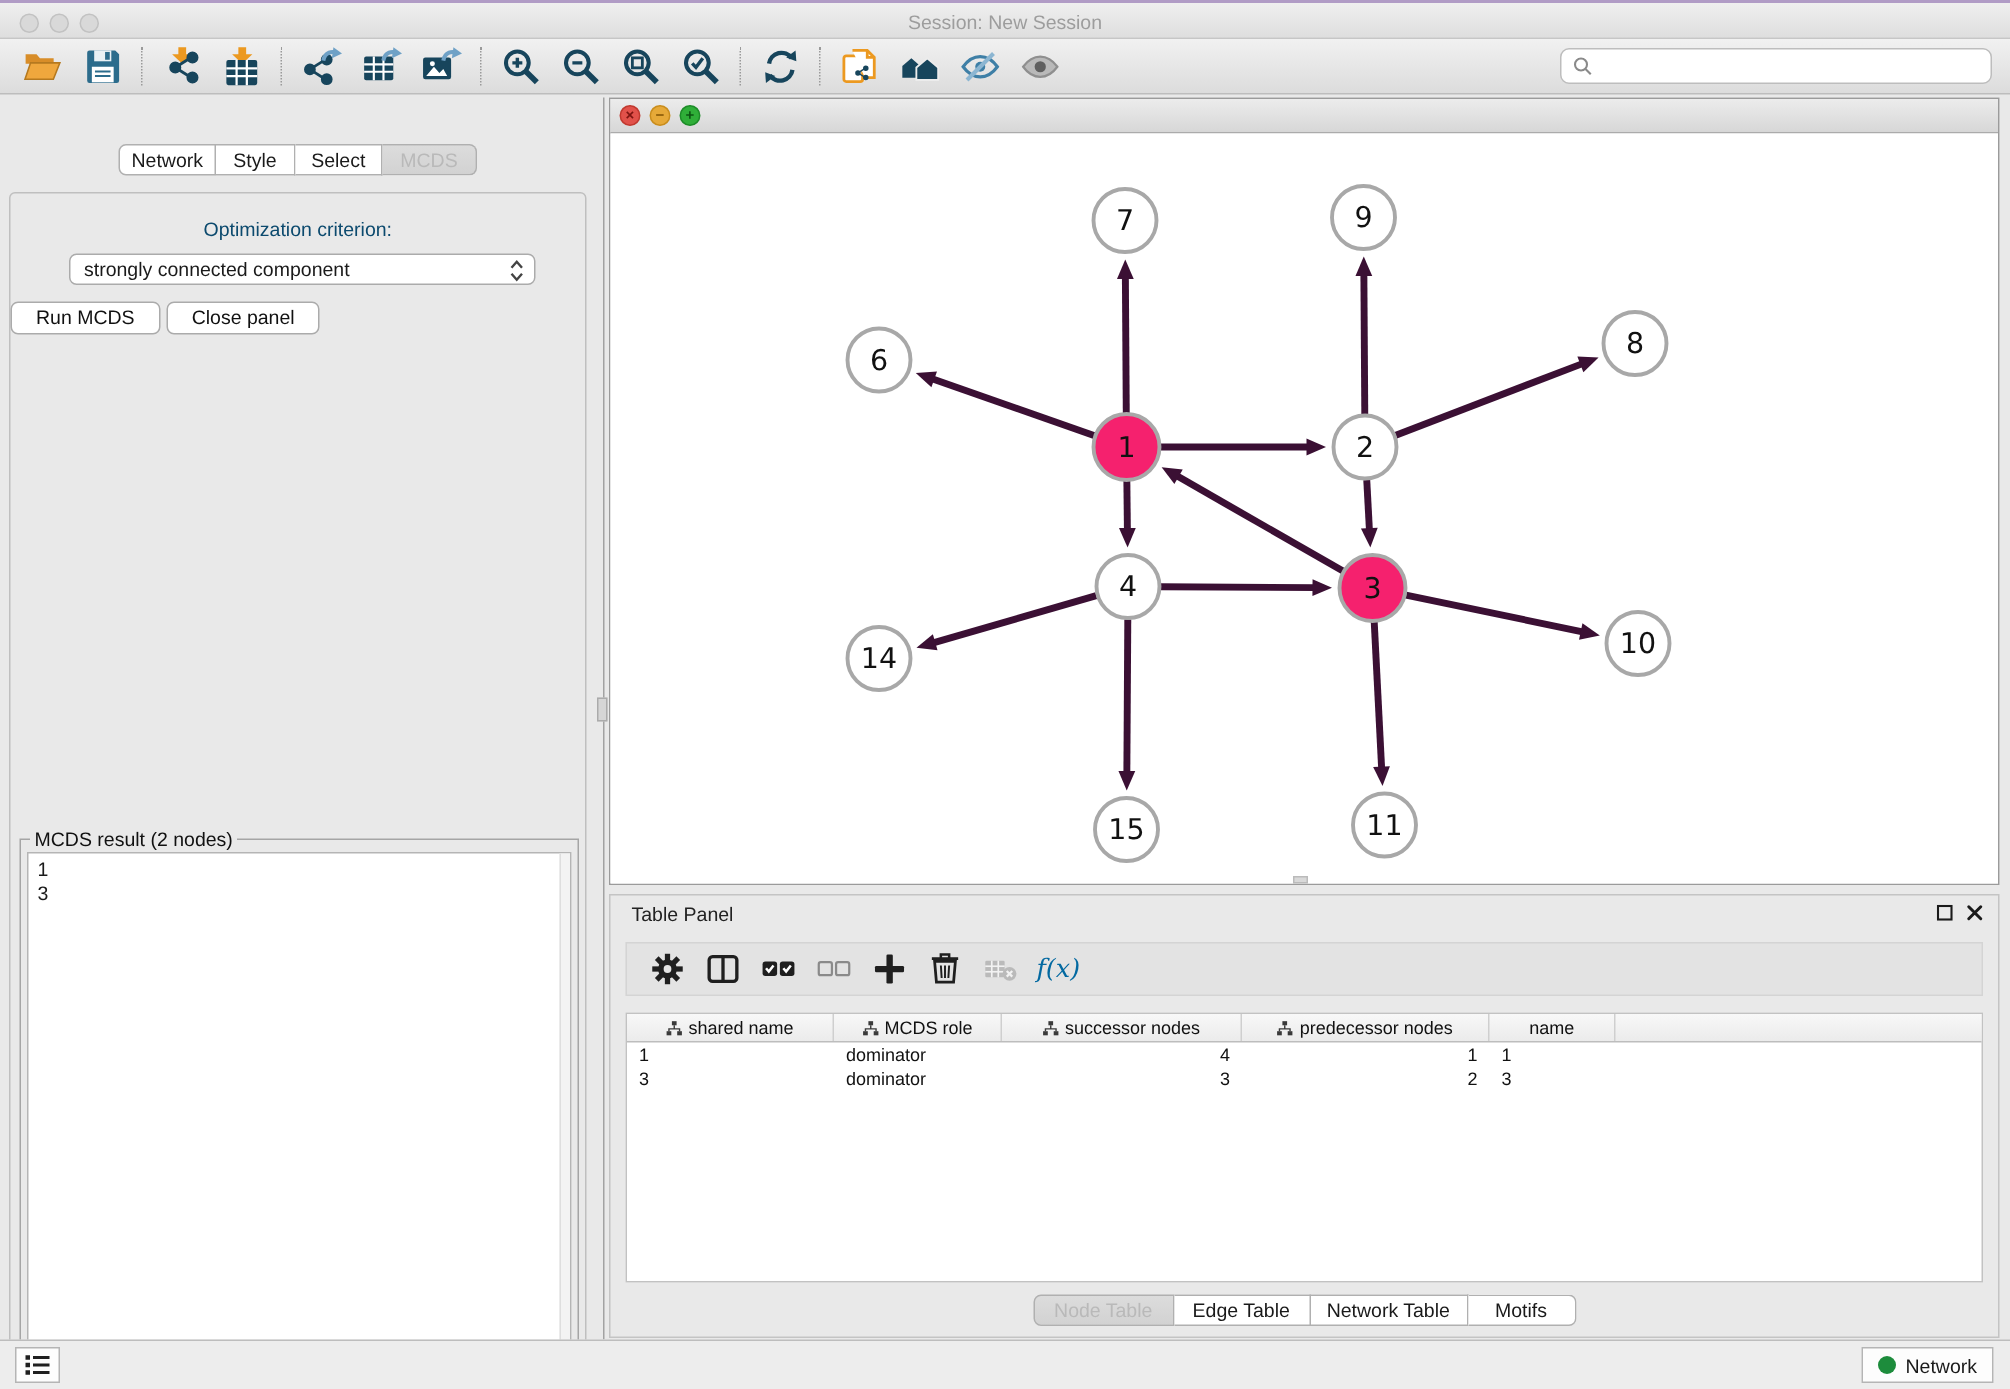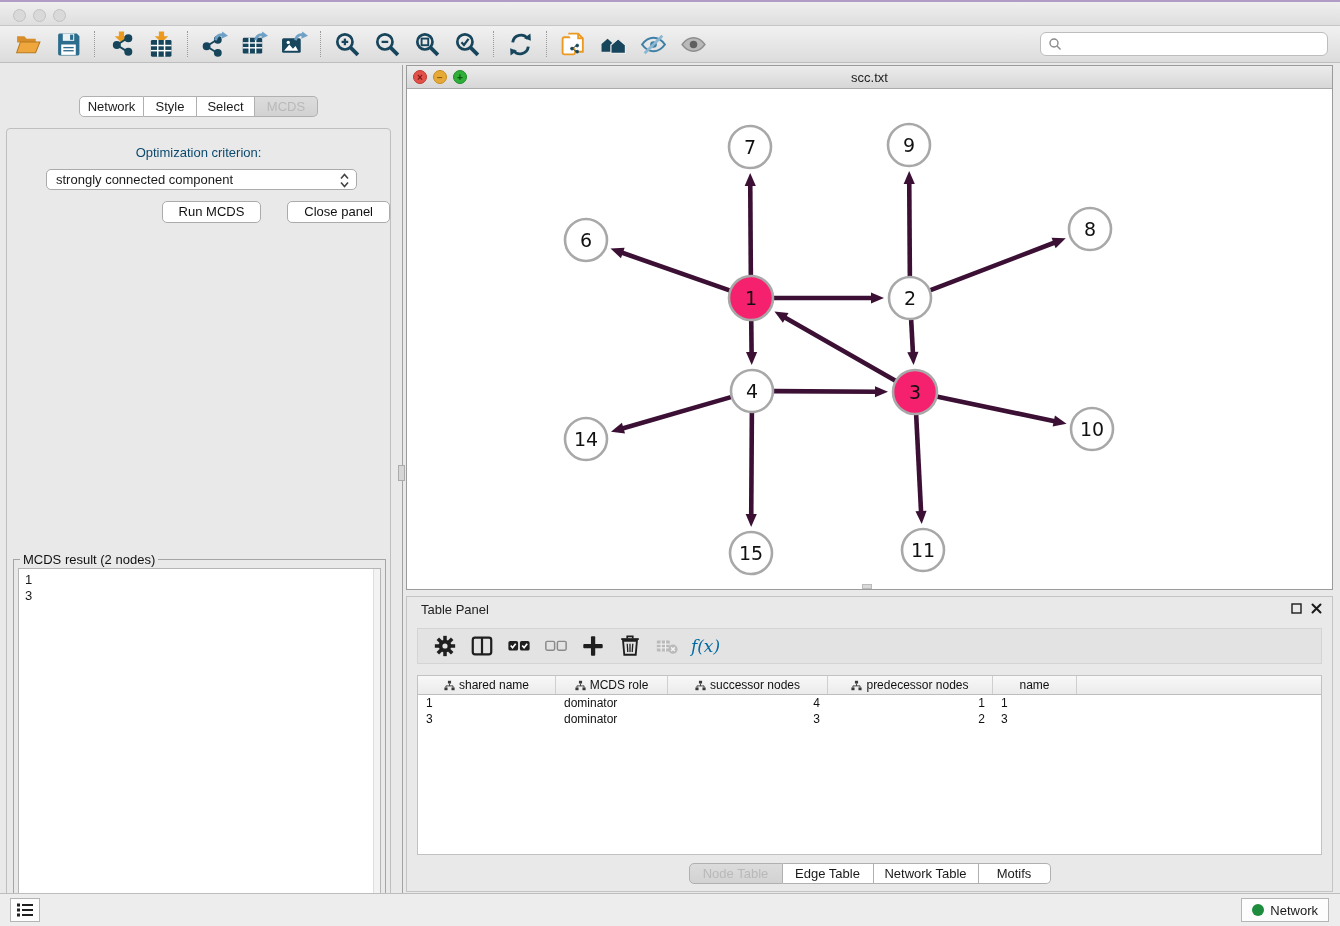--- a/index.html
+++ b/index.html
@@ -49,21 +49,21 @@
     position:absolute; left:6px; top:63px; width:385px; height:817px;
     border:1px solid #bfbfbf; border-radius:4px; background:#e9e9e9;
   }
   #opt-label { text-align:center; margin-top:16px; font-size:13px; color:#0c4a6e; }
   #opt-select {
     position:absolute; left:39px; top:40px; width:311px; height:21px;
     background:#fff; border:1px solid #ababab; border-radius:5px;
     display:flex; align-items:center; padding-left:9px; font-size:13px;
   }
   #opt-select .stepper { position:absolute; right:6px; top:2px; }
-  #cp-buttons { position:absolute; left:0; top:72px; width:100%; display:flex; justify-content:flex-end; gap:26px; }
+  #cp-buttons { position:absolute; left:0; top:72px; width:100%; display:flex; justify-content:flex-start; gap:4px; }
   .aqua-btn {
     height:22px; background:#fff; border:1px solid #ababab; border-radius:5px;
     font-size:13px; padding:0 16px; line-height:20px; color:#111; cursor:default;
     font-family:"Liberation Sans",sans-serif;
   }
   #result-group {
     position:absolute; left:6px; top:430px; width:373px; height:377px;
     border:1px solid #a5a5a5; background:#e9e9e9;
   }
   #result-group .group-label {
@@ -123,20 +123,21 @@
   #memory-btn .dot { width:12px; height:12px; border-radius:50%; }
   svg { display:block; }
 </style>
 </head>
 <body>
 
 <div id="titlebar">
   <span class="tl-dot" style="left:13px"></span>
   <span class="tl-dot" style="left:33px"></span>
   <span class="tl-dot" style="left:53px"></span>
+  <div class="title">Session: New Session</div>
 </div>
 
 <div id="toolbar">
   <div id="toolbar-groups" style="display:flex;align-items:center;">
       <span class="tbtn">
         <svg viewBox="0 0 26 26" width="27" height="27">
           <path d="M2 5 h7 l2.2 2.5 H20 v3.5 H2z" fill="#d88d28"></path>
    <path d="M5.2 10.5 H24 L19.8 21 H1.6 z" fill="#efa73d" stroke="#b5791f" stroke-width="1"></path>
         </svg>
       </span>
@@ -348,21 +349,20 @@
 <div id="v-splitter">
   <div class="line"></div>
     <div class="grip"></div>
 </div>
 
 <div id="net-window">
   <div id="net-titlebar">
     <span class="mac-dot" style="left:6px;background:#e1514a;border:1px solid #c0392f;color:#7d1410;">×</span>
     <span class="mac-dot" style="left:26px;background:#e6a938;border:1px solid #c98d1d;color:#8a5a08;">−</span>
     <span class="mac-dot" style="left:46px;background:#2fae38;border:1px solid #1d8c28;color:#0d5513;">+</span>
-    <span class="title">scc.txt</span>
   </div>
   <div id="net-canvas">
     <svg id="graph-svg" width="925" height="500" viewBox="0 0 925 500">
         <line x1="343.85430783059013" y1="187.00048241911261" x2="343.245027739462" y2="94.99918865876514" stroke="#3b1034" stroke-width="4.6"></line>
         <polygon points="343.1721816547571,83.99942986832144 348.8581496845433,96.96205952299601 337.6583952797279,97.03623008196831" fill="#3b1034"></polygon>
         <line x1="323.2449403778676" y1="201.7042820722201" x2="213.9062366372227" y2="163.27007106035708" stroke="#3b1034" stroke-width="4.6"></line>
         <polygon points="203.52870682615648,159.62221209646714 217.65015207539687,158.650212059067 213.9359684030726,169.2164242303344" fill="#3b1034"></polygon>
         <line x1="366" y1="209" x2="466" y2="209" stroke="#3b1034" stroke-width="4.6"></line>
         <polygon points="477,209 464,214.6 464,203.4" fill="#3b1034"></polygon>
         <line x1="344.236545465451" y1="230.99872828694365" x2="344.60217353537786" y2="265.00213879014024" stroke="#3b1034" stroke-width="4.6"></line>

